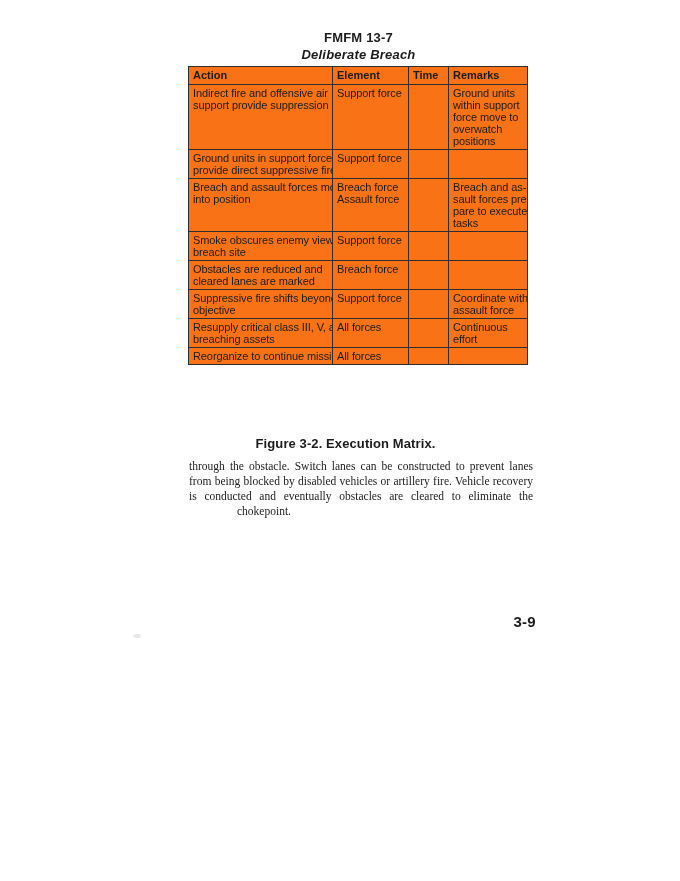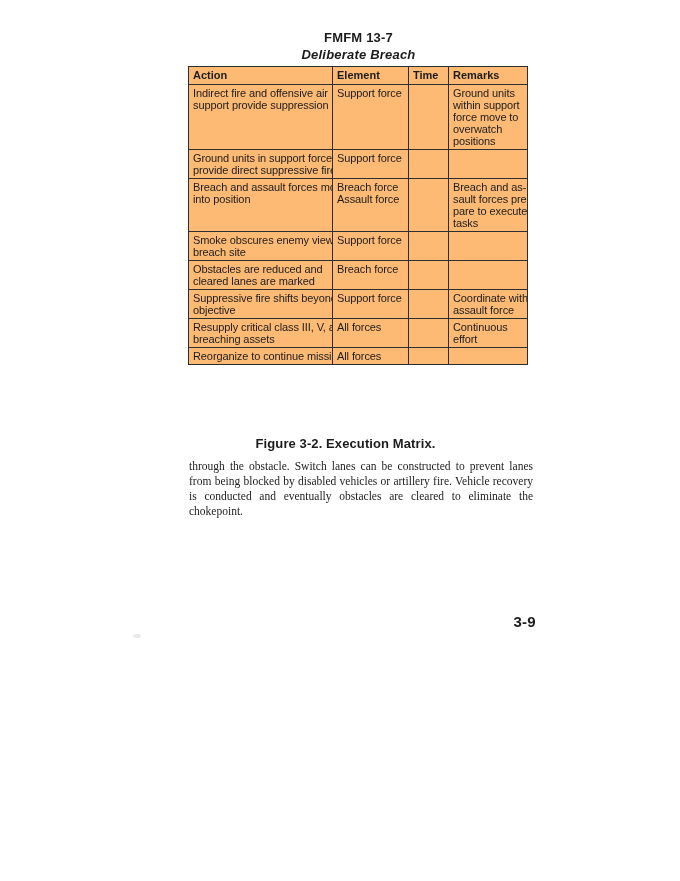--- a/index.html
+++ b/index.html
@@ -24,21 +24,21 @@
     margin: 0 5px; height: 0;
     transform: translateY(-1px);
   }
   .doc-title { white-space: nowrap; font-style: italic; letter-spacing: 0.2px; }
 
   .matrix-wrap { position: absolute; top: 66px; left: 188px; }
   table.matrix {
     border-collapse: collapse;
     table-layout: fixed;
     width: 339px;
-    background: #fdba74;
+    background: #f97316;
   }
   table.matrix th, table.matrix td {
     border: 1.5px solid #2e2e2e;
     vertical-align: top;
     text-align: left;
     padding: 2px 2px 2px 4px;
     font-size: 11px;
     line-height: 12px;
     letter-spacing: -0.1px;
     white-space: pre;
@@ -68,21 +68,21 @@
     top: 459px; left: 189px; width: 344px;
     font-family: "Liberation Serif", serif;
     font-size: 11.5px;
   }
   .para-line {
     text-align: justify;
     text-align-last: justify;
     line-height: 15px;
     white-space: normal;
   }
-  .para-line.last { text-align-last: left; }
+  .para-line.last { text-align-last: left; margin-left: 48px; }
 
   .page-number {
     position: absolute;
     top: 577px; left: 490px; width: 46px;
     text-align: right;
     font-size: 15px; font-weight: 700;
     letter-spacing: 0.3px;
     margin-top: 36px;
   }
   .scan-speck {

